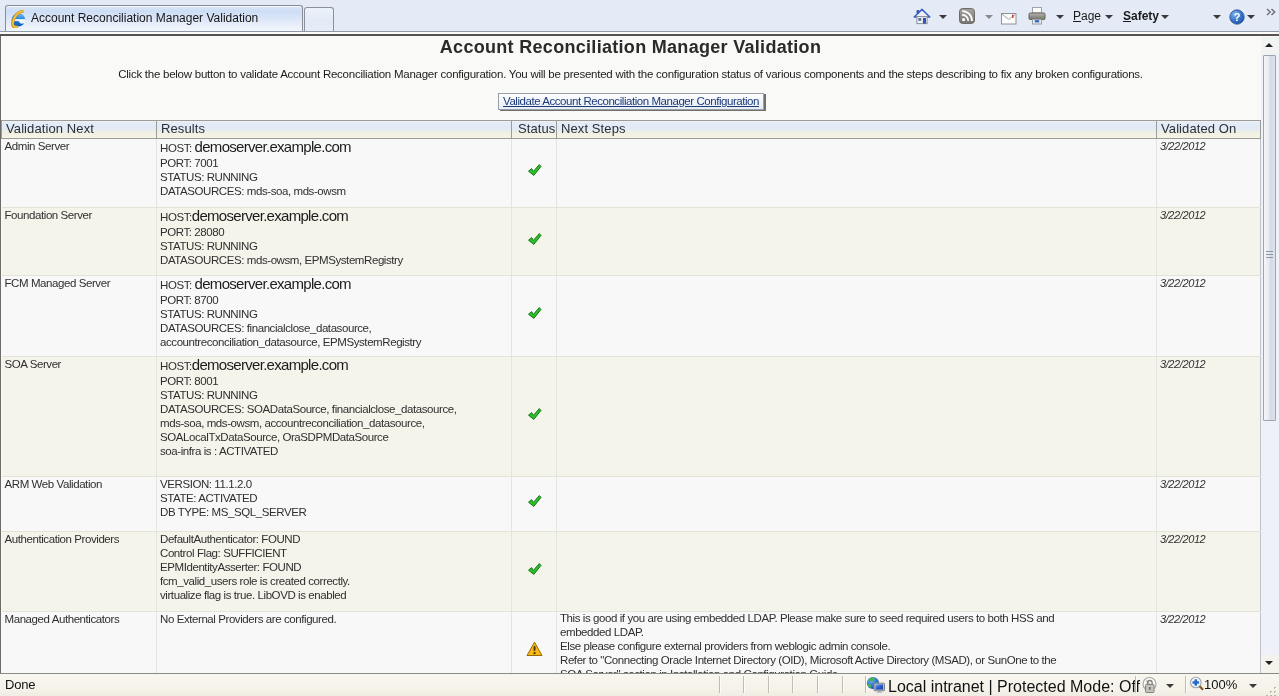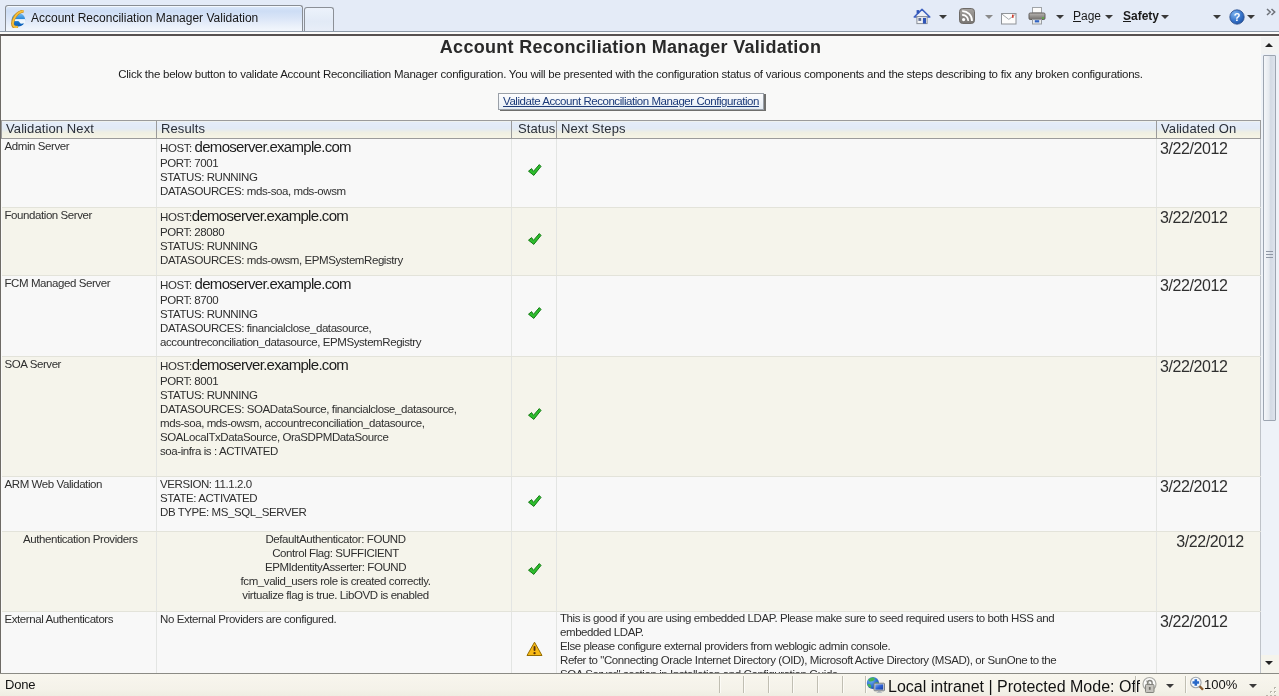--- a/index.html
+++ b/index.html
@@ -43,21 +43,21 @@
 #tbl tr.w td { background:#f8f8f8; }
 #tbl tr.c td { background:#f5f4eb; }
 .big { font-size:15px; letter-spacing:-0.7px; color:#1c1c1c; }
 .res { line-height:14px; }
 .res > div { margin-top:-1px; }
 .res .fl { line-height:16px; }
 .stat { text-align:center; vertical-align:middle !important; padding:0 !important; }
 .stat svg { display:block; margin:-3px auto 3px; }
 .next { line-height:14px; }
 .next > div { margin-top:-2px; }
-.vdate { font-size:16px; letter-spacing:-0.4px; }
+.vdate { font-size:11px; letter-spacing:-0.4px;font-style:italic; }
 
 
 #sbar { left:1261px; top:37px; width:18px; height:636px; background:#eef2f8; }
 #sb-btn-up { left:1261px; top:37px; width:18px; height:17px; background:#f2f3f3; }
 #sb-btn-dn { left:1261px; top:655px; width:18px; height:18px; background:#f5f4ec; }
 #sb-thumb { left:1263px; top:55px; width:13px; height:366px; border:1px solid #9da5b1;
   background:linear-gradient(90deg,#f4f6f9 0%,#e6eaf0 45%,#d3dae4 60%,#dde3ec 100%); border-radius:1px; }
 .grip { left:1266px; width:7px; height:1px; background:#8f97a4; }
 #sb-up { left:1265px; top:43px; }
 #sb-dn { left:1265px; top:661px; }
@@ -264,37 +264,37 @@
       <td class="stat">
             <svg width="15" height="14" viewBox="0 0 15 14">
               <path d="M1.5 8.2 L4.6 5.6 L6.4 8.4 L12.3 1.6 L14 3.4 L6.8 12.4 Z" fill="#2dbe2d" stroke="#157a15" stroke-width="1"></path>
             </svg>
           </td>
       <td class="next">
             <div></div>
           </td>
           <td class="vdate">3/22/2012</td>
         </tr>
-    <tr class="c" style="height:80px;text-align:center;">
+    <tr class="c" style="height:80px;">
           <td>Authentication Providers</td>
       <td class="res">
             <div>DefaultAuthenticator: FOUND<br>Control Flag: SUFFICIENT<br>EPMIdentityAsserter: FOUND<br>fcm_valid_users role is created correctly.<br>virtualize flag is true. LibOVD is enabled</div>
           </td>
       <td class="stat">
             <svg width="15" height="14" viewBox="0 0 15 14">
               <path d="M1.5 8.2 L4.6 5.6 L6.4 8.4 L12.3 1.6 L14 3.4 L6.8 12.4 Z" fill="#2dbe2d" stroke="#157a15" stroke-width="1"></path>
             </svg>
           </td>
       <td class="next">
             <div></div>
           </td>
           <td class="vdate">3/22/2012</td>
         </tr>
     <tr class="w" style="height:80px;">
-          <td>External Authenticators</td>
+          <td>Managed Authenticators</td>
       <td class="res">
             <div>No External Providers are configured.</div>
           </td>
       <td class="stat">
             <svg width="17" height="16" viewBox="0 0 17 16">
               <path d="M8.5 1.2 L16 14.5 L1 14.5 Z" fill="#f7b915" stroke="#946c00" stroke-width="1"></path>
               <rect x="7.6" y="5" width="1.9" height="5" rx="0.9" fill="#56300a"></rect>
               <circle cx="8.55" cy="12.2" r="1.15" fill="#56300a"></circle>
             </svg>
           </td>

